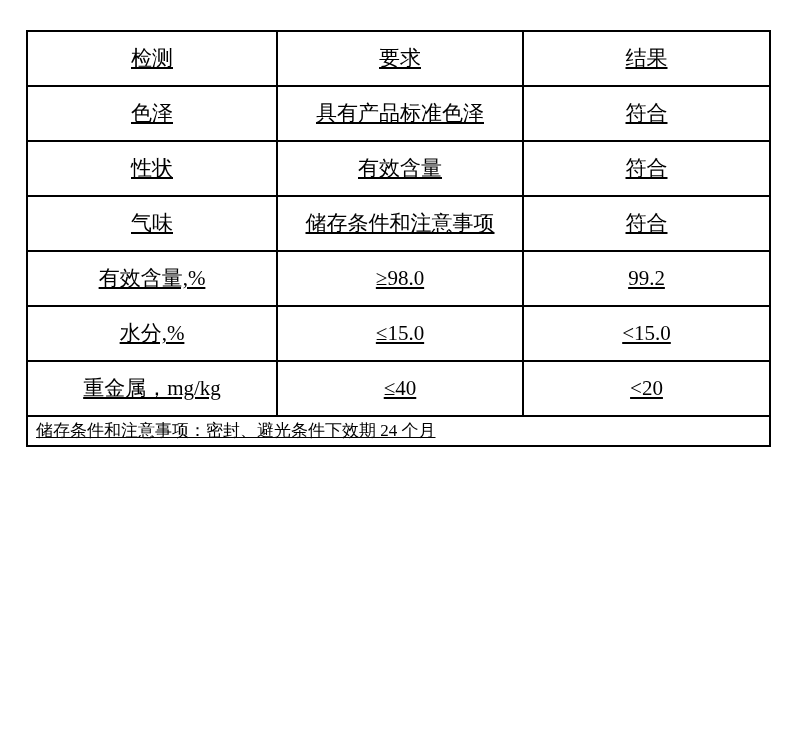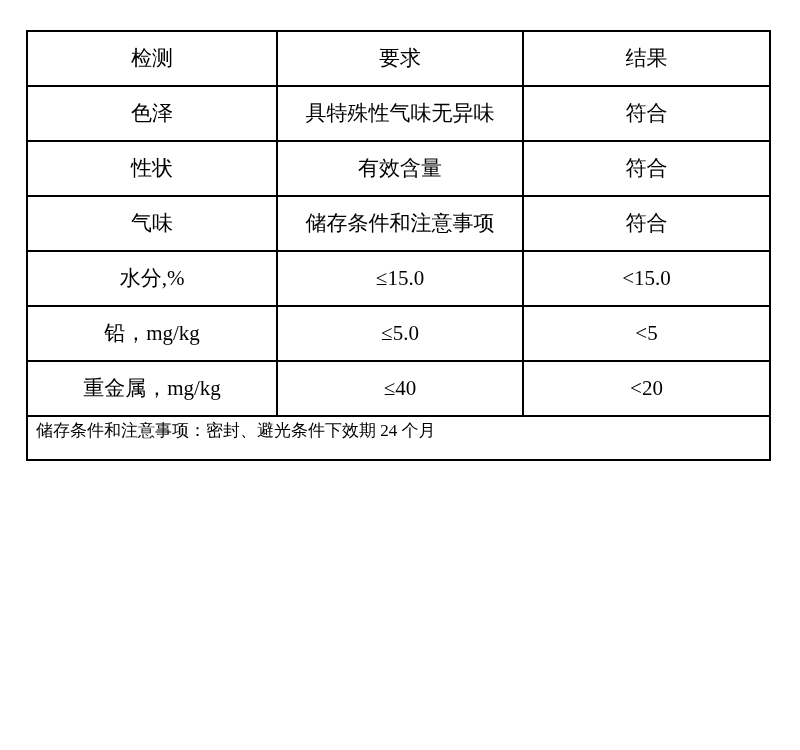--- a/index.html
+++ b/index.html
@@ -31,26 +31,27 @@
     border: 2px solid #000000;
     text-align: center;
     vertical-align: middle;
     font-weight: normal;
     font-size: 21px;
     line-height: 1.2;
     height: 53px;
     padding: 0;
     white-space: nowrap;
     overflow: hidden;
+    text-decoration: underline;
   }
   .spec-table tfoot td.footer-cell {
     height: 24px;
     text-align: left;
     font-size: 17px;
-    padding: 2px 4px 16px 8px;
+    padding: 2px 4px 2px 8px;
   }
 </style>
 </head>
 <body>
 
 <table class="spec-table">
   <colgroup>
     <col class="c1">
     <col class="c2">
     <col class="c3">
@@ -58,42 +59,42 @@
   <thead>
     <tr>
       <th>检测</th>
       <th>要求</th>
       <th>结果</th>
     </tr>
   </thead>
   <tbody id="table-body">
       <tr>
         <td>色泽</td>
-        <td>具特殊性气味无异味</td>
+        <td>具有产品标准色泽</td>
         <td>符合</td>
       </tr>
       <tr>
         <td>性状</td>
         <td>有效含量</td>
         <td>符合</td>
       </tr>
       <tr>
         <td>气味</td>
         <td>储存条件和注意事项</td>
         <td>符合</td>
       </tr>
       <tr>
+        <td>有效含量,%</td>
+        <td>≥98.0</td>
+        <td>99.2</td>
+      </tr>
+      <tr>
         <td>水分,%</td>
         <td>≤15.0</td>
         <td>&lt;15.0</td>
-      </tr>
-      <tr>
-        <td>铅，mg/kg</td>
-        <td>≤5.0</td>
-        <td>&lt;5</td>
       </tr>
       <tr>
         <td>重金属，mg/kg</td>
         <td>≤40</td>
         <td>&lt;20</td>
       </tr>
     </tbody>
   <tfoot>
     <tr>
       <td class="footer-cell" colspan="3">储存条件和注意事项：密封、避光条件下效期 24 个月</td>

